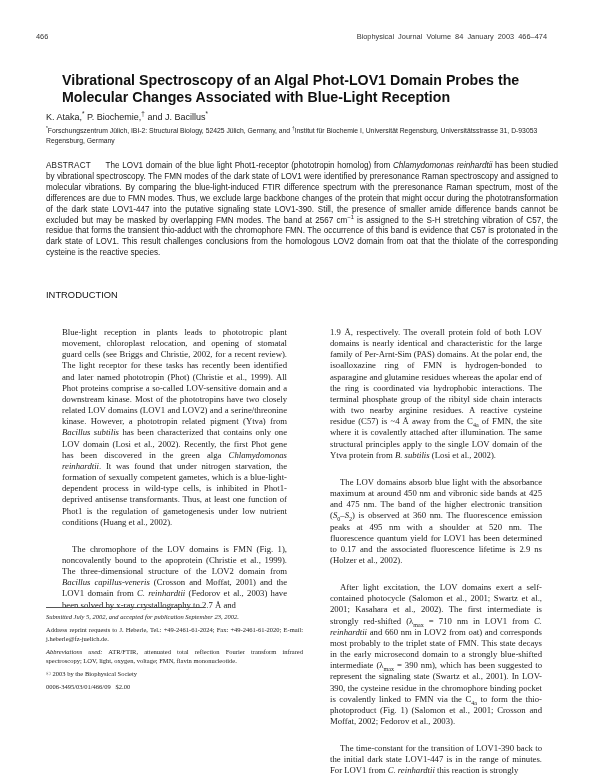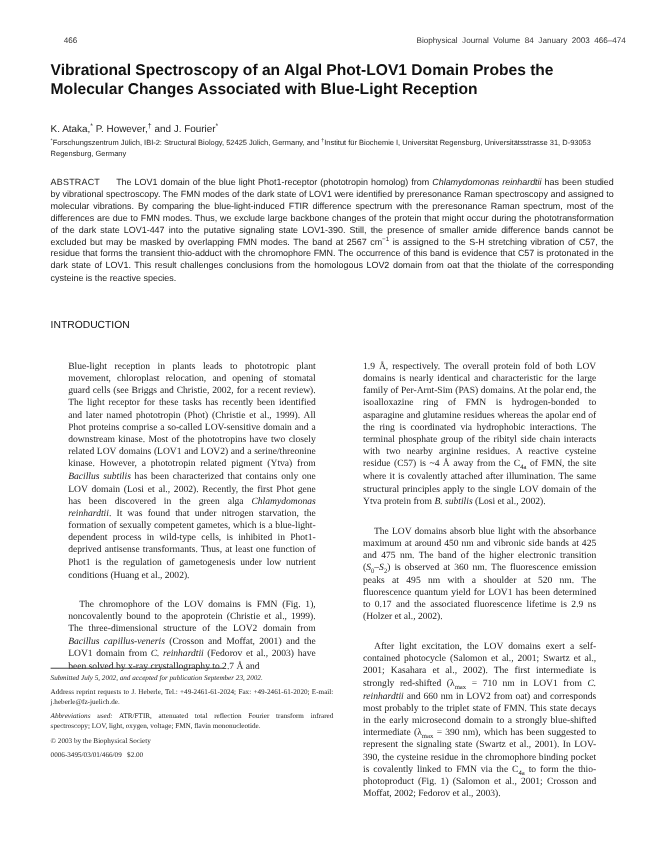--- a/index.html
+++ b/index.html
@@ -1,21 +1,21 @@
 <!DOCTYPE html>
 <html><head>
 <meta charset="utf-8">
 <style>
   html, body { margin: 0; padding: 0; background: #ffffff; }
   body { width: 603px; height: 783px; position: relative; overflow: hidden; color: #1a1a1a; }
   .sans { font-family: "Liberation Sans", sans-serif; }
   .serif { font-family: "Liberation Serif", serif; }
   .abs { position: absolute; }
 
-  #running-head { left: 58px; top: 32px; width: 511px; height: 12px; font-size: 7.4px; color: #333; }
+  #running-head { left: 36px; top: 32px; width: 511px; height: 12px; font-size: 7.4px; color: #333; }
   #running-head .left { position: absolute; left: 0; top: 0; }
   #running-head .right { position: absolute; right: 0; top: 0; word-spacing: 2px; }
 
   #title { left: 46px; top: 56px; width: 520px; font-size: 14.2px; font-weight: bold; line-height: 17px; color: #111; }
 
   #authors { left: 46px; top: 112px; font-size: 9px; color: #222; }
   #affil { left: 46px; top: 126px; width: 520px; font-size: 6.8px; line-height: 9.5px; color: #222; }
 
   #abstract { left: 46px; top: 161px; width: 512px; font-size: 8.15px; line-height: 10.9px; text-align: justify; color: #1a1a1a; }
   #abstract .label { font-weight: normal; letter-spacing: 0.2px; margin-right: 12px; }
@@ -37,24 +37,24 @@
   sub, sup { font-size: 70%; line-height: 0; }
 </style>
 </head>
 <body>
 
 <div id="running-head" class="abs sans">
   <span class="left">466</span>
   <span class="right">Biophysical Journal   Volume 84   January 2003   466–474</span>
 </div>
 
-<h1 id="title" class="abs sans" style="margin:0;">Vibrational Spectroscopy of an Algal Phot-LOV1 Domain Probes the Molecular Changes Associated with Blue-Light Reception</h1>
+<h1 id="title" class="abs sans" style="margin:16px;">Vibrational Spectroscopy of an Algal Phot-LOV1 Domain Probes the Molecular Changes Associated with Blue-Light Reception</h1>
 
 <div id="authors" class="abs sans">
-  <span>K. Ataka,</span><sup>*</sup><span> P. However,</span><sup>†</sup><span> and J. Fourier</span><sup>*</sup>
+  <span>K. Ataka,</span><sup>*</sup><span> P. Biochemie,</span><sup>†</sup><span> and J. Bacillus</span><sup>*</sup>
 </div>
 
 <div id="affil" class="abs sans">
   <sup>*</sup><span>Forschungszentrum Jülich, IBI-2: Structural Biology, 52425 Jülich, Germany, and </span><sup>†</sup><span>Institut für Biochemie I, Universität Regensburg, Universitätsstrasse 31, D-93053 Regensburg, Germany</span>
 </div>
 
 <div id="abstract" class="abs sans">
   <span class="label">ABSTRACT</span>
   <span>The LOV1 domain of the blue light Phot1-receptor (phototropin homolog) from </span><i>Chlamydomonas reinhardtii</i><span> has been studied by vibrational spectroscopy. The FMN modes of the dark state of LOV1 were identified by preresonance Raman spectroscopy and assigned to molecular vibrations. By comparing the blue-light-induced FTIR difference spectrum with the preresonance Raman spectrum, most of the differences are due to FMN modes. Thus, we exclude large backbone changes of the protein that might occur during the phototransformation of the dark state LOV1-447 into the putative signaling state LOV1-390. Still, the presence of smaller amide difference bands cannot be excluded but may be masked by overlapping FMN modes. The band at 2567 cm</span><sup>−1</sup><span> is assigned to the S-H stretching vibration of C57, the residue that forms the transient thio-adduct with the chromophore FMN. The occurrence of this band is evidence that C57 is protonated in the dark state of LOV1. This result challenges conclusions from the homologous LOV2 domain from oat that the thiolate of the corresponding cysteine is the reactive species.</span>
 </div>
@@ -73,20 +73,23 @@
 <div id="col-right" class="abs col serif">
   <p>
     <span>1.9 Å, respectively. The overall protein fold of both LOV domains is nearly identical and characteristic for the large family of Per-Arnt-Sim (PAS) domains. At the polar end, the isoalloxazine ring of FMN is hydrogen-bonded to asparagine and glutamine residues whereas the apolar end of the ring is coordinated via hydrophobic interactions. The terminal phosphate group of the ribityl side chain interacts with two nearby arginine residues. A reactive cysteine residue (C57) is ~4 Å away from the C</span><sub>4a</sub><span> of FMN, the site where it is covalently attached after illumination. The same structural principles apply to the single LOV domain of the Ytva protein from </span><i>B. subtilis</i><span> (Losi et al., 2002).</span>
   </p>
   <p class="indent">
     <span>The LOV domains absorb blue light with the absorbance maximum at around 450 nm and vibronic side bands at 425 and 475 nm. The band of the higher electronic transition (</span><i>S</i><sub>0</sub><span>–</span><i>S</i><sub>2</sub><span>) is observed at 360 nm. The fluorescence emission peaks at 495 nm with a shoulder at 520 nm. The fluorescence quantum yield for LOV1 has been determined to 0.17 and the associated fluorescence lifetime is 2.9 ns (Holzer et al., 2002).</span>
   </p>
   <p class="indent">
     <span>After light excitation, the LOV domains exert a self-contained photocycle (Salomon et al., 2001; Swartz et al., 2001; Kasahara et al., 2002). The first intermediate is strongly red-shifted (λ</span><sub>max</sub><span> = 710 nm in LOV1 from </span><i>C. reinhardtii</i><span> and 660 nm in LOV2 from oat) and corresponds most probably to the triplet state of FMN. This state decays in the early microsecond domain to a strongly blue-shifted intermediate (λ</span><sub>max</sub><span> = 390 nm), which has been suggested to represent the signaling state (Swartz et al., 2001). In LOV-390, the cysteine residue in the chromophore binding pocket is covalently linked to FMN via the C</span><sub>4a</sub><span> to form the thio-photoproduct (Fig. 1) (Salomon et al., 2001; Crosson and Moffat, 2002; Fedorov et al., 2003).</span>
   </p>
+  <p class="indent">
+    <span>The time-constant for the transition of LOV1-390 back to the initial dark state LOV1-447 is in the range of minutes. For LOV1 from </span><i>C. reinhardtii</i><span> this reaction is strongly</span>
+  </p>
 </div>
 
 <div id="footnote-rule" class="abs"></div>
 
 <div id="footnotes" class="abs serif">
   <p class="it">Submitted July 5, 2002, and accepted for publication September 23, 2002.</p>
   <p>Address reprint requests to J. Heberle, Tel.: +49-2461-61-2024; Fax: +49-2461-61-2020; E-mail: j.heberle@fz-juelich.de.</p>
   <p><i>Abbreviations used:</i><span> ATR/FTIR, attenuated total reflection Fourier transform infrared spectroscopy; LOV, light, oxygen, voltage; FMN, flavin mononucleotide.</span></p>
   <p>© 2003 by the Biophysical Society</p>
   <p style="white-space:pre;">0006-3495/03/01/466/09   $2.00</p>

